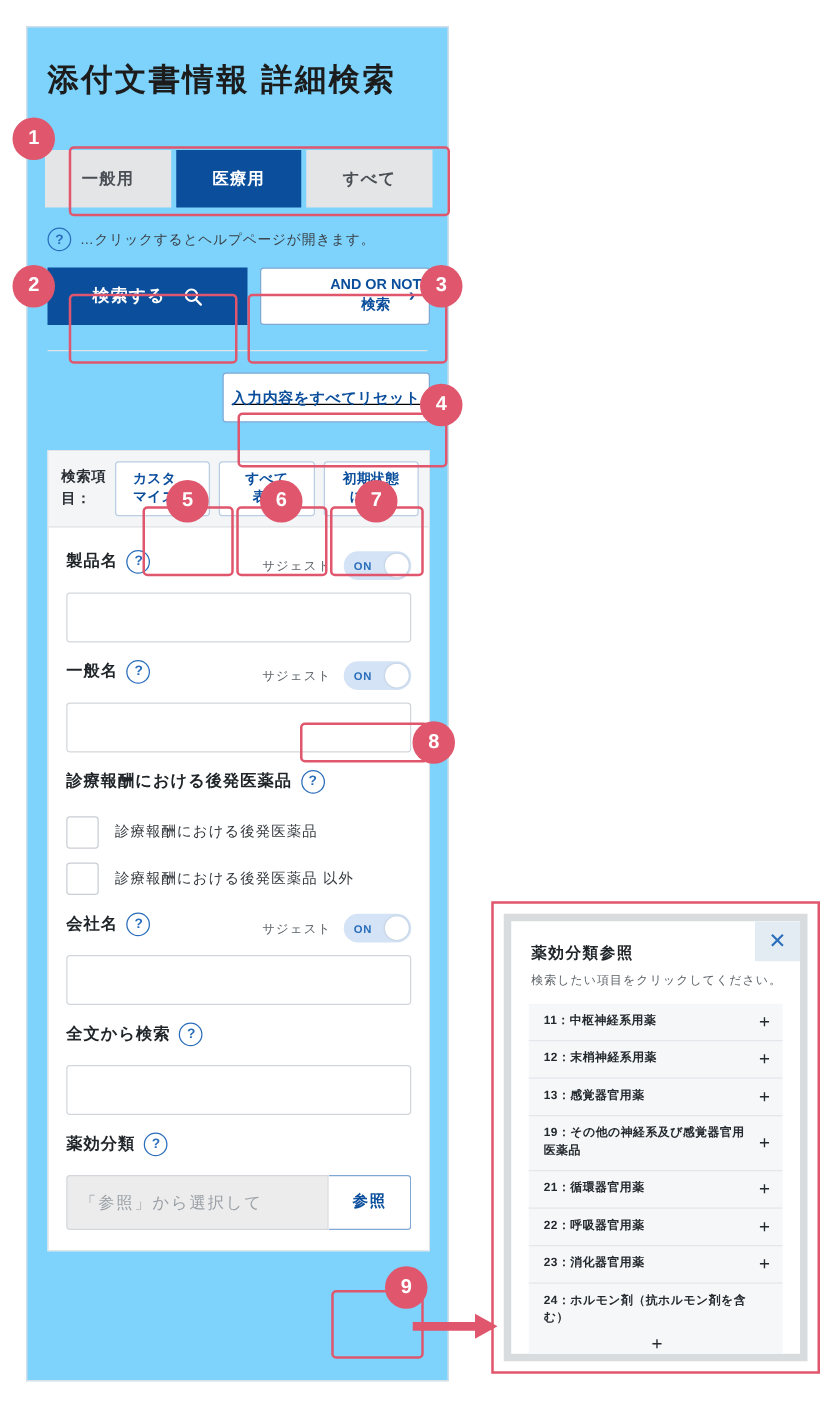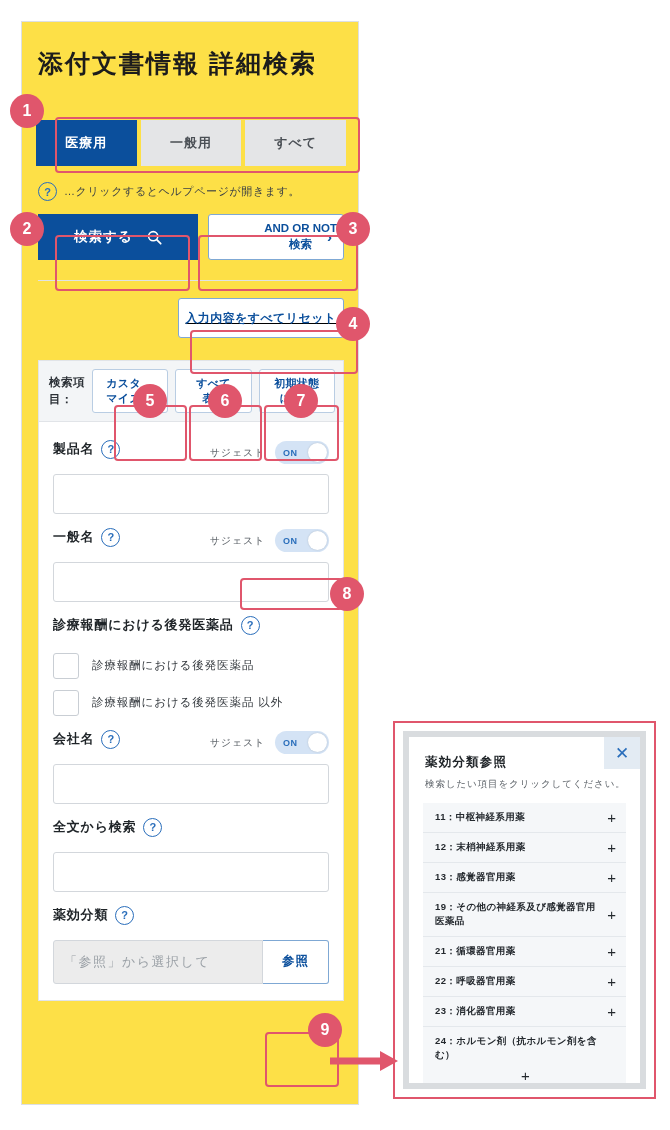--- a/index.html
+++ b/index.html
@@ -7,21 +7,21 @@
     width:670px;height:1130px;
     background:#ffffff;
     font-family:"Liberation Sans","DejaVu Sans",sans-serif;
     position:relative;
     overflow:hidden;
     -webkit-font-smoothing:antialiased;
   }
   
   .panel{
     position:absolute;left:21px;top:21px;width:338px;height:1084px;
-    background:#fde047;
+    background:#7dd3fc;
     border:1px solid #dcdfe3;
     box-sizing:border-box;
   }
   .page-title{
     font-size:25px;font-weight:700;color:#1c1c1c;
     letter-spacing:2px;
     padding:25px 0 0 16px;
     white-space:nowrap;
   }
   
@@ -195,22 +195,22 @@
   .modal-item .mi-plus{font-size:15px;color:#24292e;font-weight:400;flex:0 0 auto;line-height:1;}
 </style>
 </head>
 <body>
 
 <div class="panel">
 
   <div class="page-title">添付文書情報 詳細検索</div>
 
   <div class="segmented">
+    <button class="seg-btn">一般用</button>
     <button class="seg-btn active">医療用</button>
-    <button class="seg-btn">一般用</button>
     <button class="seg-btn">すべて</button>
   </div>
 
   <div class="hint-row">
     <span class="q-icon">?</span>
     <span class="hint-text">…クリックするとヘルプページが開きます。</span>
   </div>
 
   <div class="action-row">
     <button class="btn-search">

